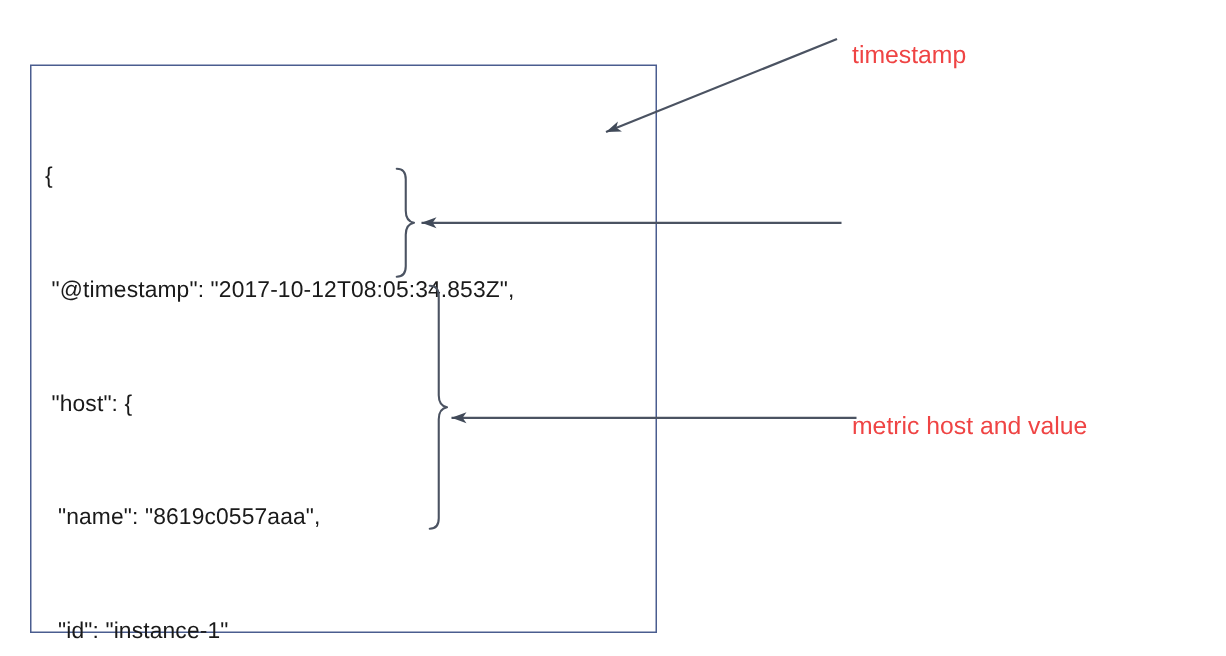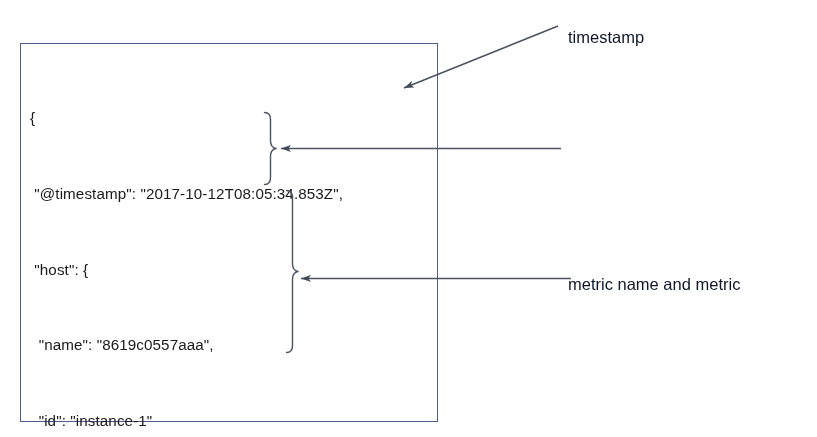--- a/index.html
+++ b/index.html
@@ -44,21 +44,21 @@
     display: block;
     height: 25.2px;
     white-space: pre;
   }
 
   
   .annot-label {
     position: absolute;
     font-family: "Liberation Sans", sans-serif;
     font-size: 16.5px;
-    color: #0f172a;
+    color: #ef4444;
     white-space: nowrap;
     line-height: 20px;
   }
   #label-timestamp { left: 568px; top: 27px; }
   #label-dimensions { left: 568px; top: 145px; }
   #label-metric { left: 568px; top: 274px; }
 
   
   #overlay {
     position: absolute;
@@ -118,15 +118,15 @@
     <path d="M286.5,190.5
              q6,0 6,7
              l0,66
              q0,7 5.5,8
              q-5.5,1 -5.5,8
              l0,66
              q0,7 -6,7" fill="none" stroke="#4b5362" stroke-width="1.4" stroke-linecap="round" stroke-linejoin="round"></path>
   </svg>
 
   <div class="annot-label" id="label-timestamp">timestamp</div>
-  <div class="annot-label" id="label-metric">metric name and metric</div>
+  <div class="annot-label" id="label-metric">metric host and value</div>
 
 </div>
 
 </body></html>

